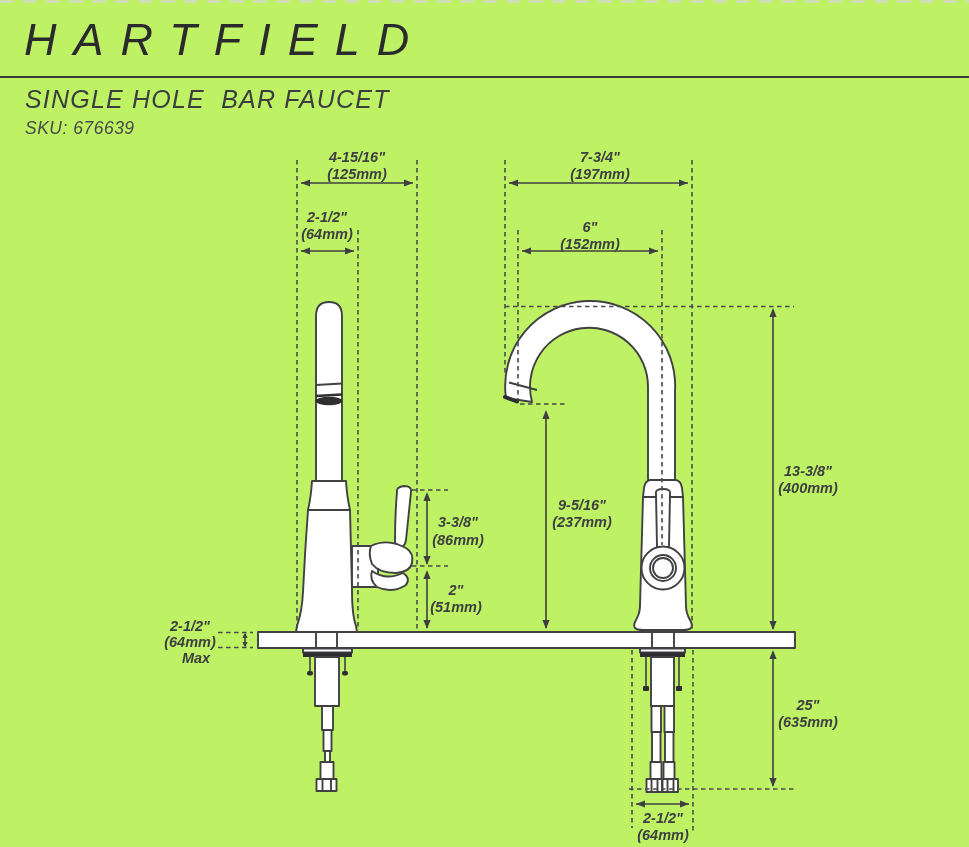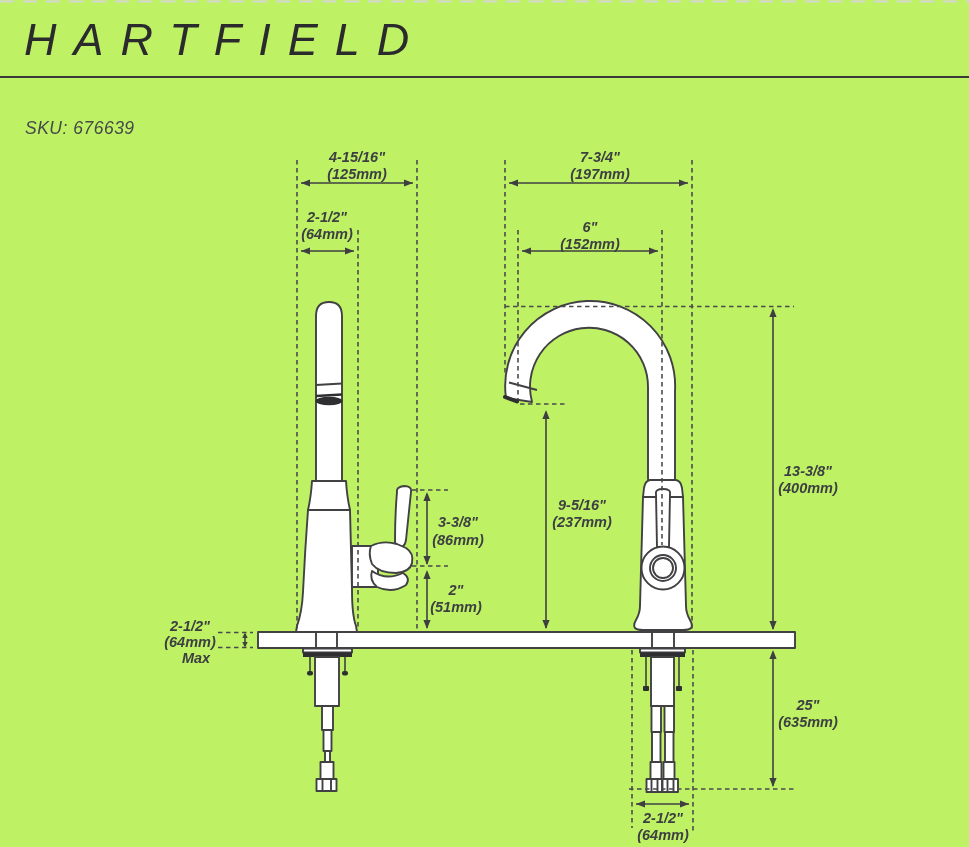--- a/index.html
+++ b/index.html
@@ -23,20 +23,21 @@
            fill:#3d3f42;text-anchor:middle;}
   svg .faint{stroke:#d6d6d6;stroke-width:2;stroke-dasharray:14 9;}
 </style>
 </head>
 <body>
 
 <div class="page">
 
   <div class="brand">HARTFIELD</div>
   <div class="rule"></div>
+  <div class="subtitle">SINGLE HOLE  BAR FAUCET</div>
   <div class="sku">SKU: 676639</div>
 
   <svg class="diagram" width="969" height="847" viewBox="0 0 969 847">
 
     <line class="faint" x1="0" y1="1.5" x2="969" y2="1.5"></line>
 
     <g>
       <rect class="outline" x="258" y="632" width="537" height="16"></rect>
       <line class="stroke-only" x1="316" y1="632" x2="316" y2="648"></line>
       <line class="stroke-only" x1="337" y1="632" x2="337" y2="648"></line>

